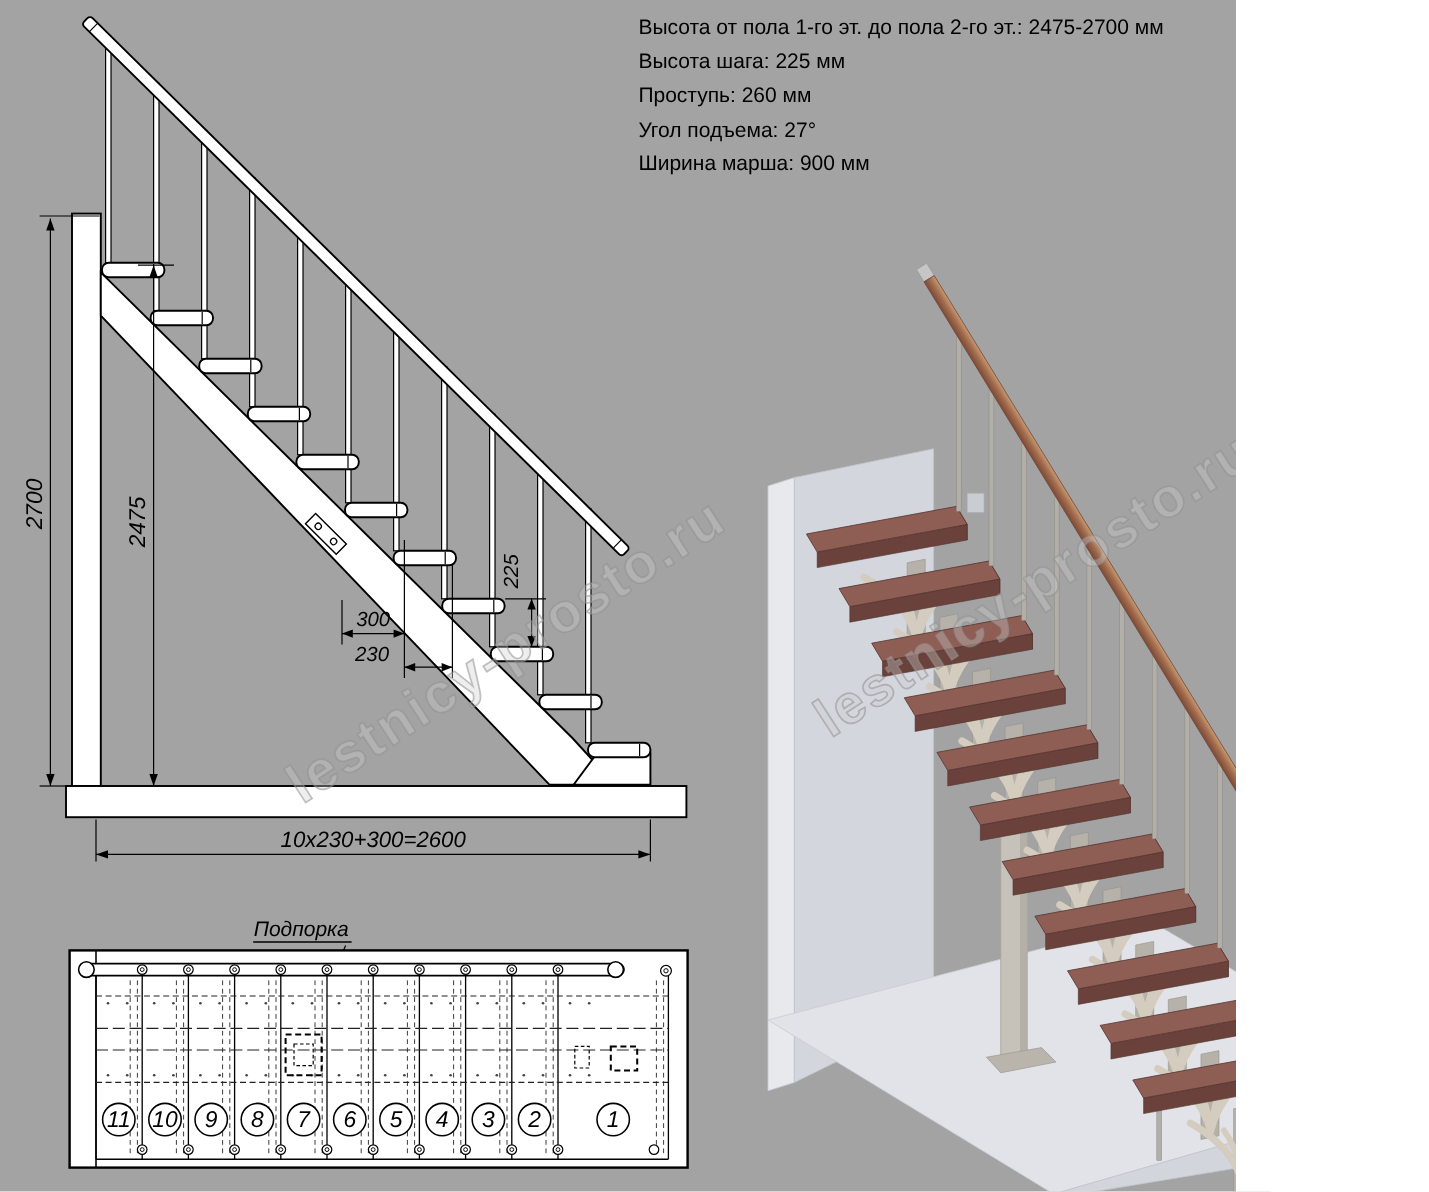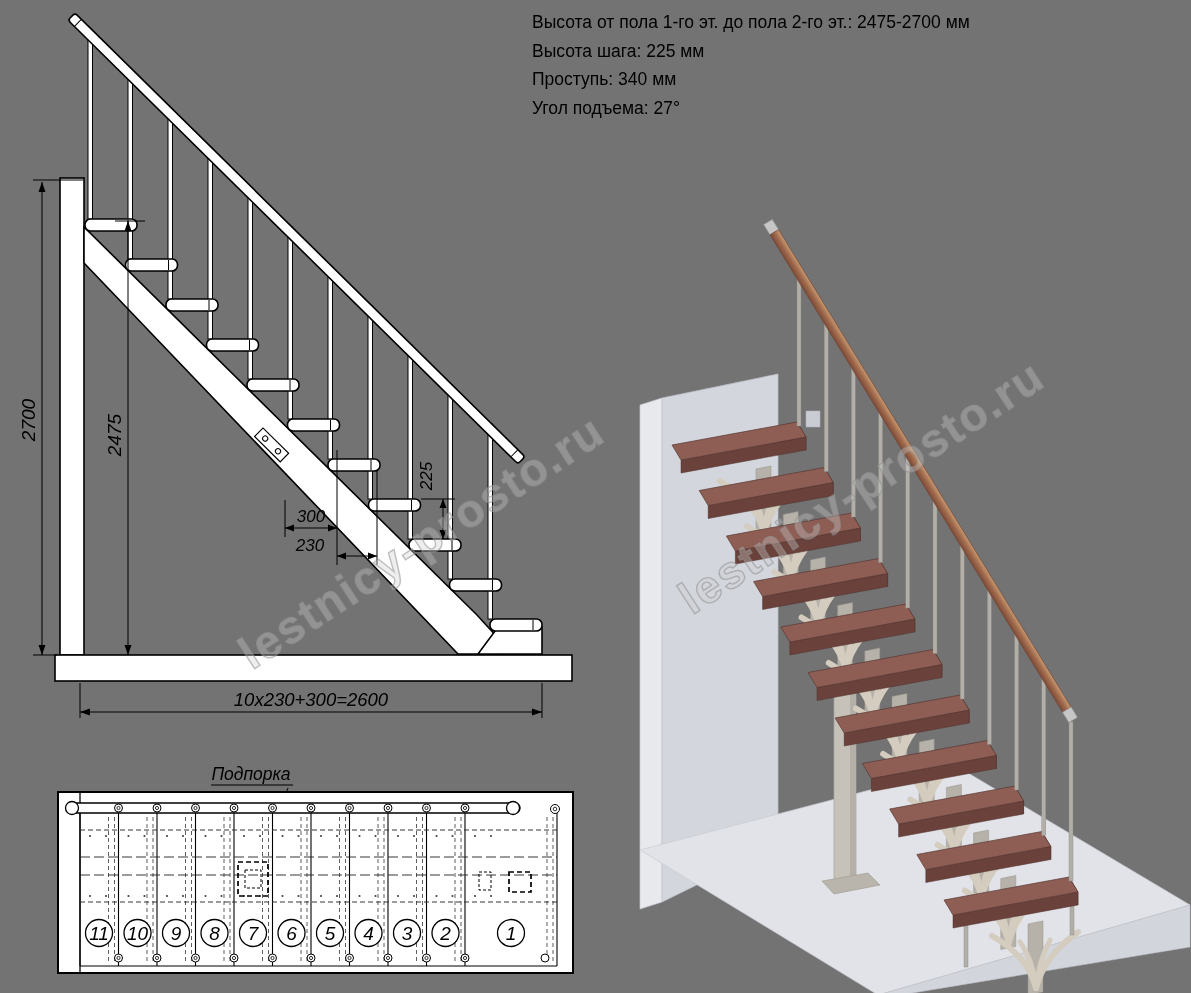--- a/index.html
+++ b/index.html
@@ -1,38 +1,39 @@
 <!DOCTYPE html>
 <html><head>
 <meta charset="utf-8">
 <style>
   html,body{margin:0;padding:0;background:#fff;}
-  .canvas{position:relative;width:1191px;height:993px;background:#737373;overflow:hidden;
+  .canvas{position:relative;width:1030px;height:993px;background:#a3a3a3;overflow:hidden;
           font-family:"Liberation Sans",sans-serif;color:#000;}
   .specs{position:absolute;left:532px;top:8px;width:600px;font-size:17.5px;line-height:28.6px;
          white-space:nowrap;color:#000;}
   svg{position:absolute;overflow:visible;}
   svg.elev{left:25px;top:5px;}
   svg.plan{left:45px;top:762px;}
   svg.iso{left:628px;top:205px;}
   .dimtxt{font-family:"Liberation Sans",sans-serif;font-style:italic;fill:#000;}
   .wm{font-family:"Liberation Sans",sans-serif;font-weight:bold;letter-spacing:2px;
       fill:rgba(205,205,205,0.35);stroke:#909090;stroke-opacity:0.55;stroke-width:1.4px;}
   .plantxt{font-family:"Liberation Sans",sans-serif;font-style:italic;fill:#000;}
 </style>
 </head>
 <body>
 
 <div class="canvas">
 
   <div class="specs">
     <div>Высота от пола 1-го эт. до пола 2-го эт.: 2475-2700 мм</div>
     <div>Высота шага: 225 мм</div>
-    <div>Проступь: 340 мм</div>
+    <div>Проступь: 260 мм</div>
     <div>Угол подъема: 27°</div>
+    <div>Ширина марша: 900 мм</div>
   </div>
 
   <svg class="elev" width="560" height="755" viewBox="0 0 560 755">
 
     <g fill="#fff" stroke="#000" stroke-width="1.6">
       <rect x="35" y="173" width="24" height="477"></rect>
       <rect x="30" y="650" width="517" height="26"></rect>
       <polygon points="59,222 452,610 473,633 473,649 433,649 59,258"></polygon>
       <polygon points="473,622 517,622 517,649 453,649"></polygon>
     </g>

